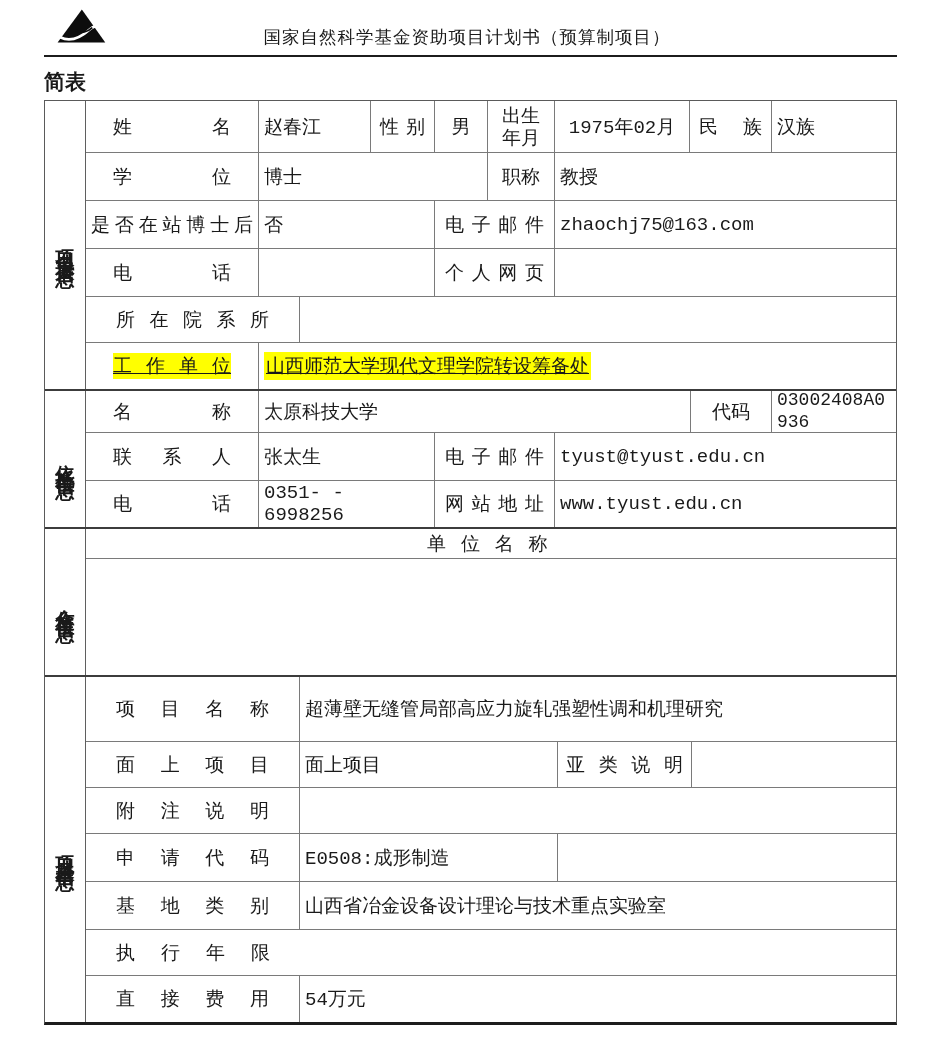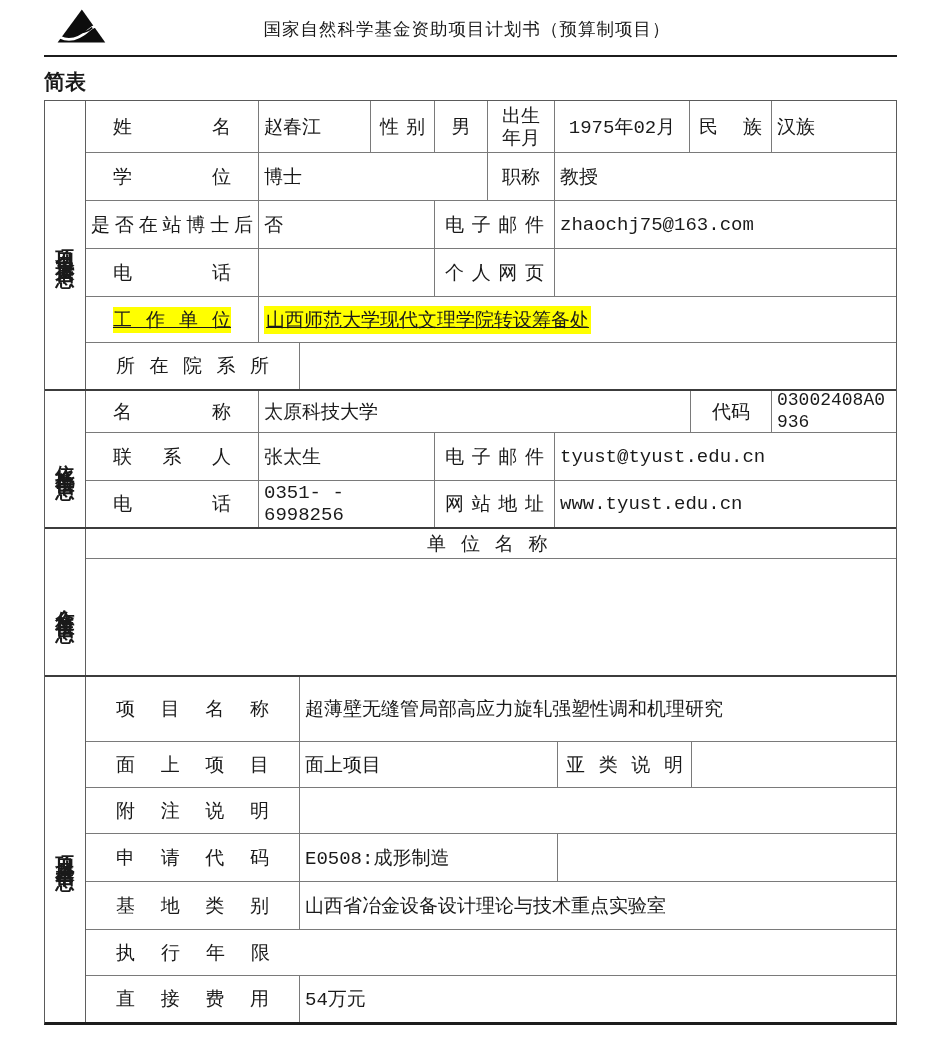--- a/index.html
+++ b/index.html
@@ -4,21 +4,21 @@
 <style>
   html,body{margin:0;padding:0;}
   body{
     width:934px;height:1040px;position:relative;background:#ffffff;
     font-family:"Liberation Serif","DejaVu Serif",serif;
     color:#1a1a1a;overflow:hidden;
   }
   
   .logo{position:absolute;left:55px;top:7px;width:52px;height:38px;}
   .doc-title{
-    position:absolute;left:0;top:17px;width:934px;text-align:center;
+    position:absolute;left:0;top:25px;width:934px;text-align:center;
     font-size:17.5px;letter-spacing:1px;
   }
   .header-rule{position:absolute;left:44px;top:55px;width:853px;height:2px;background:#1c1c1c;}
   .page-heading{position:absolute;left:44px;top:68px;font-size:21px;font-weight:700;}
 
   
   *{box-sizing:border-box;}
   .form-table{
     position:absolute;left:44px;top:100px;width:853px;
     border:1px solid #5a5a5a;border-bottom:3px solid #1c1c1c;
@@ -123,32 +123,32 @@
         <div class="c w173 p27">
             <div class="jt">电话</div>
           </div>
         <div class="c w176 val"></div>
         <div class="c w120 p10">
             <div class="jt">个人网页</div>
           </div>
         <div class="c fx val"></div>
       </div>
       <div class="row h46">
+        <div class="c w214 p30">
+            <div class="jt">所在院系所</div>
+          </div>
+        <div class="c fx val"></div>
+      </div>
+      <div class="row h46">
         <div class="c w173 p27">
             <div class="jt hl hl-block" style="background: rgb(255, 255, 0);">工作单位</div>
           </div>
         <div class="c fx val">
             <span class="hl hl-inline" style="background: rgb(255, 255, 0);">山西师范大学现代文理学院转设筹备处</span>
           </div>
-      </div>
-      <div class="row h46">
-        <div class="c w214 p30">
-            <div class="jt">所在院系所</div>
-          </div>
-        <div class="c fx val"></div>
       </div>
     </div>
   </div>
 
   <div class="section">
     <div class="sec-label">依托单位信息</div>
     <div class="rows">
       <div class="row h54">
         <div class="c w173 p27">
             <div class="jt">名称</div>

